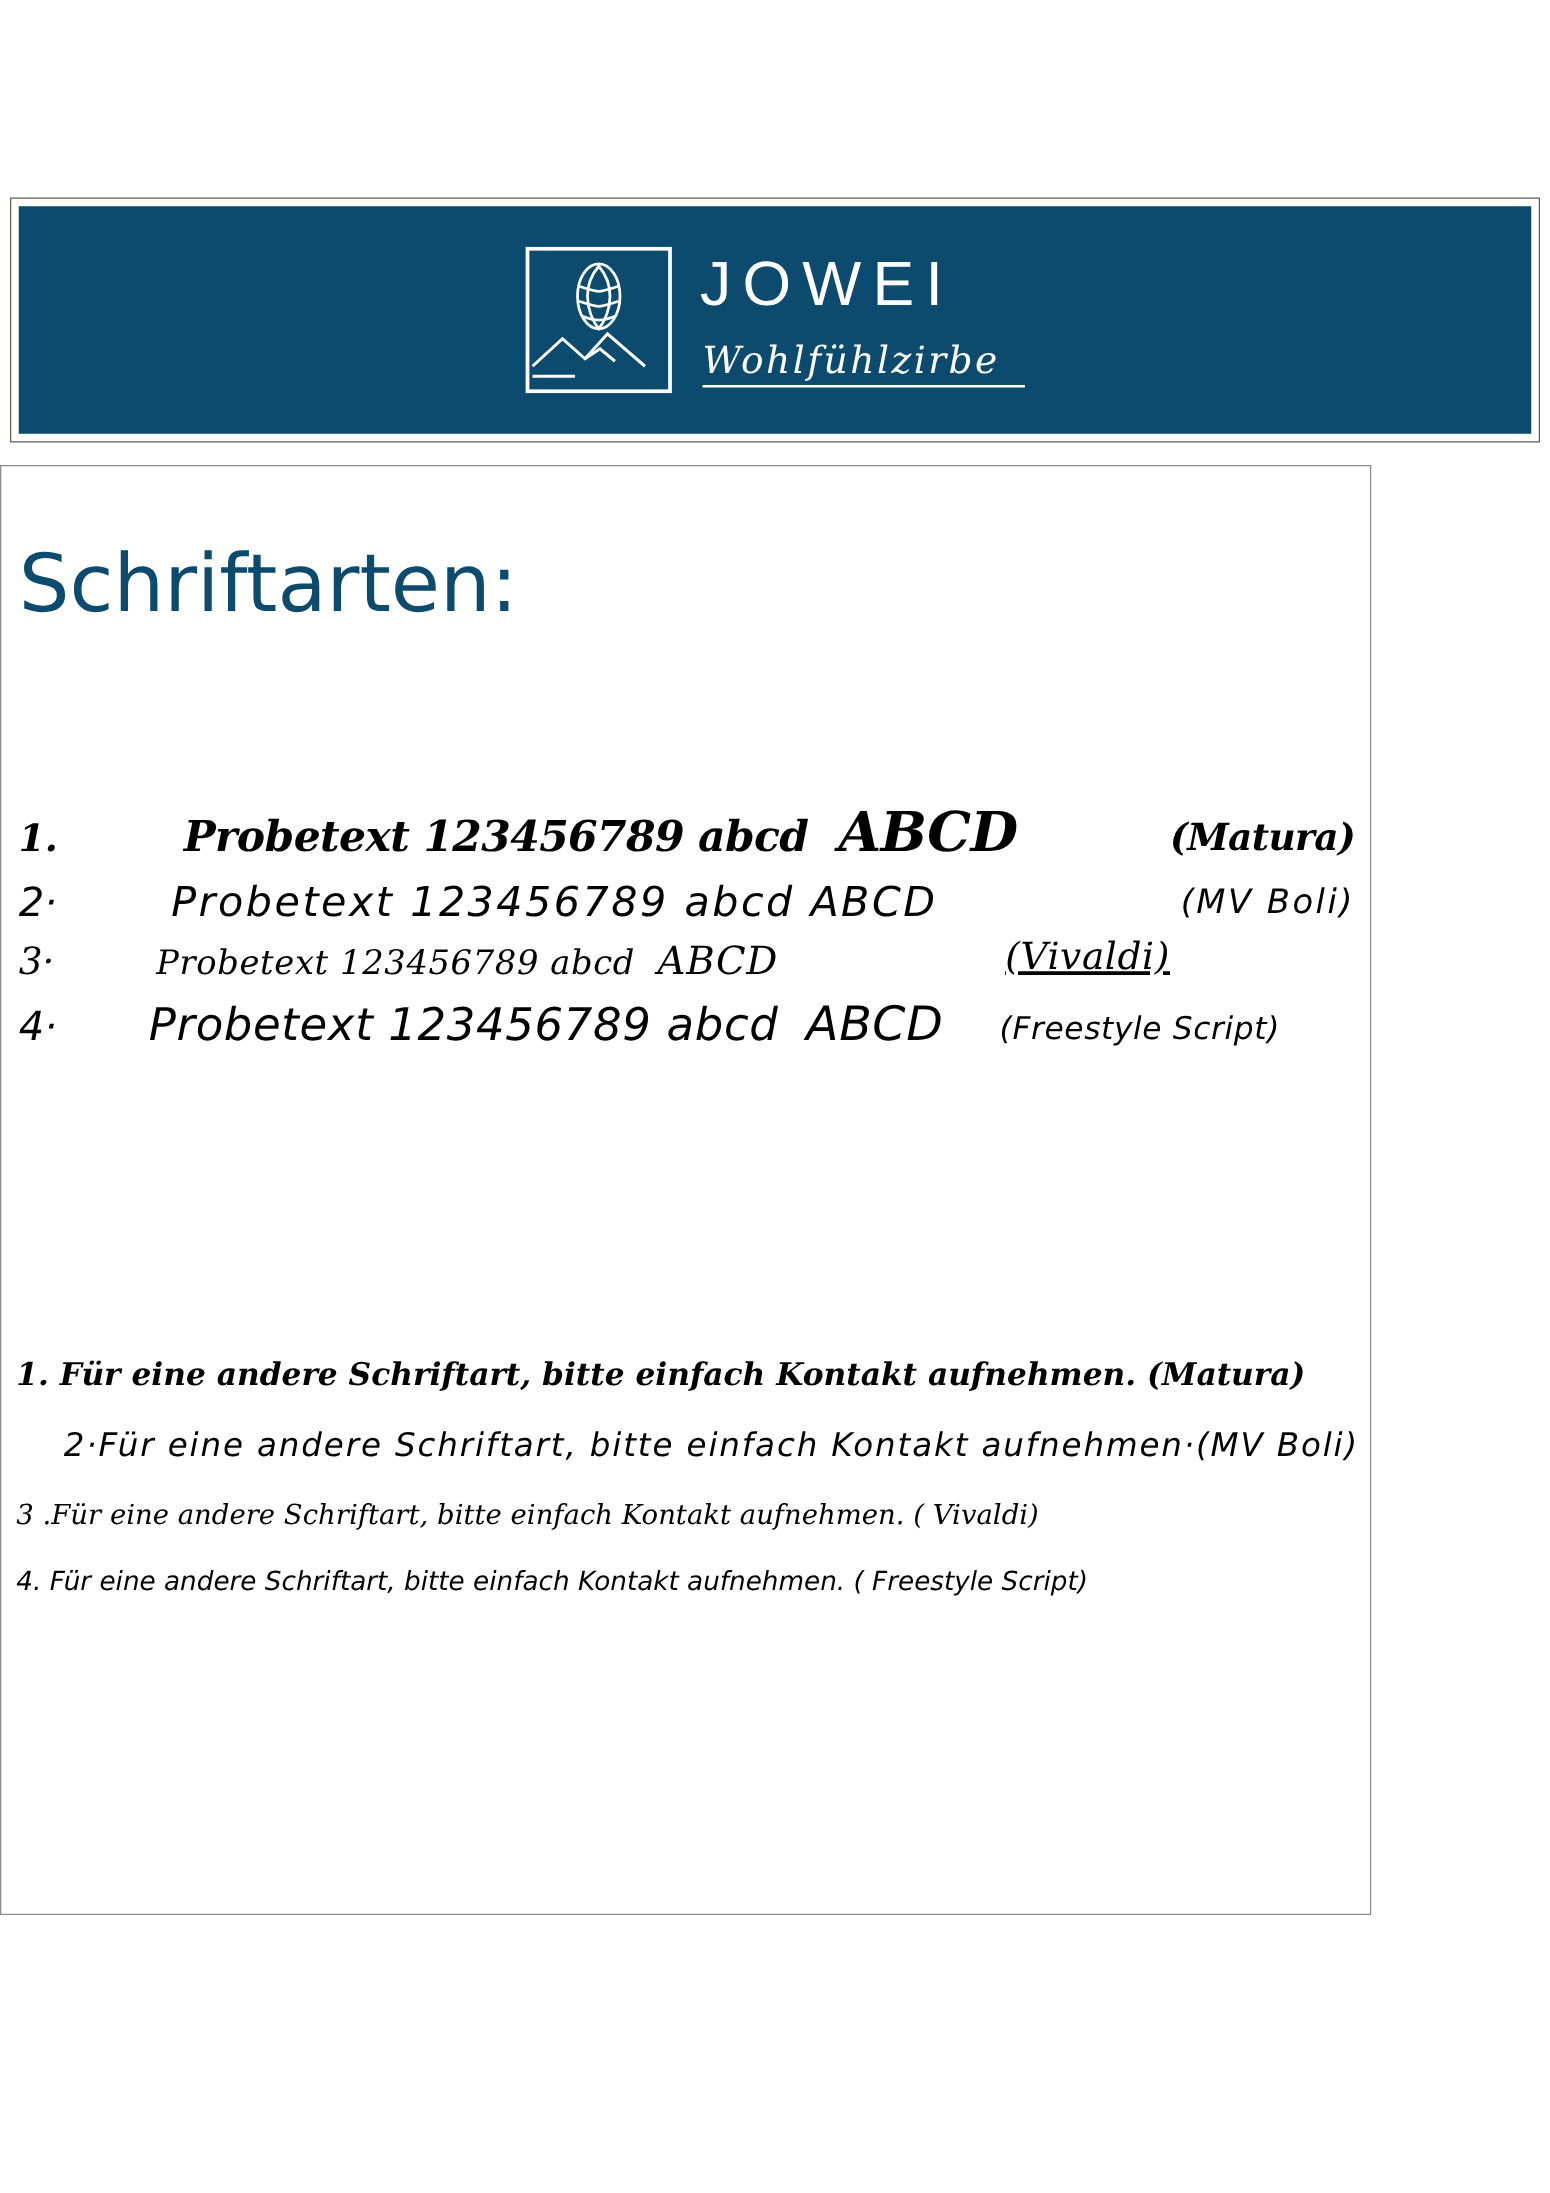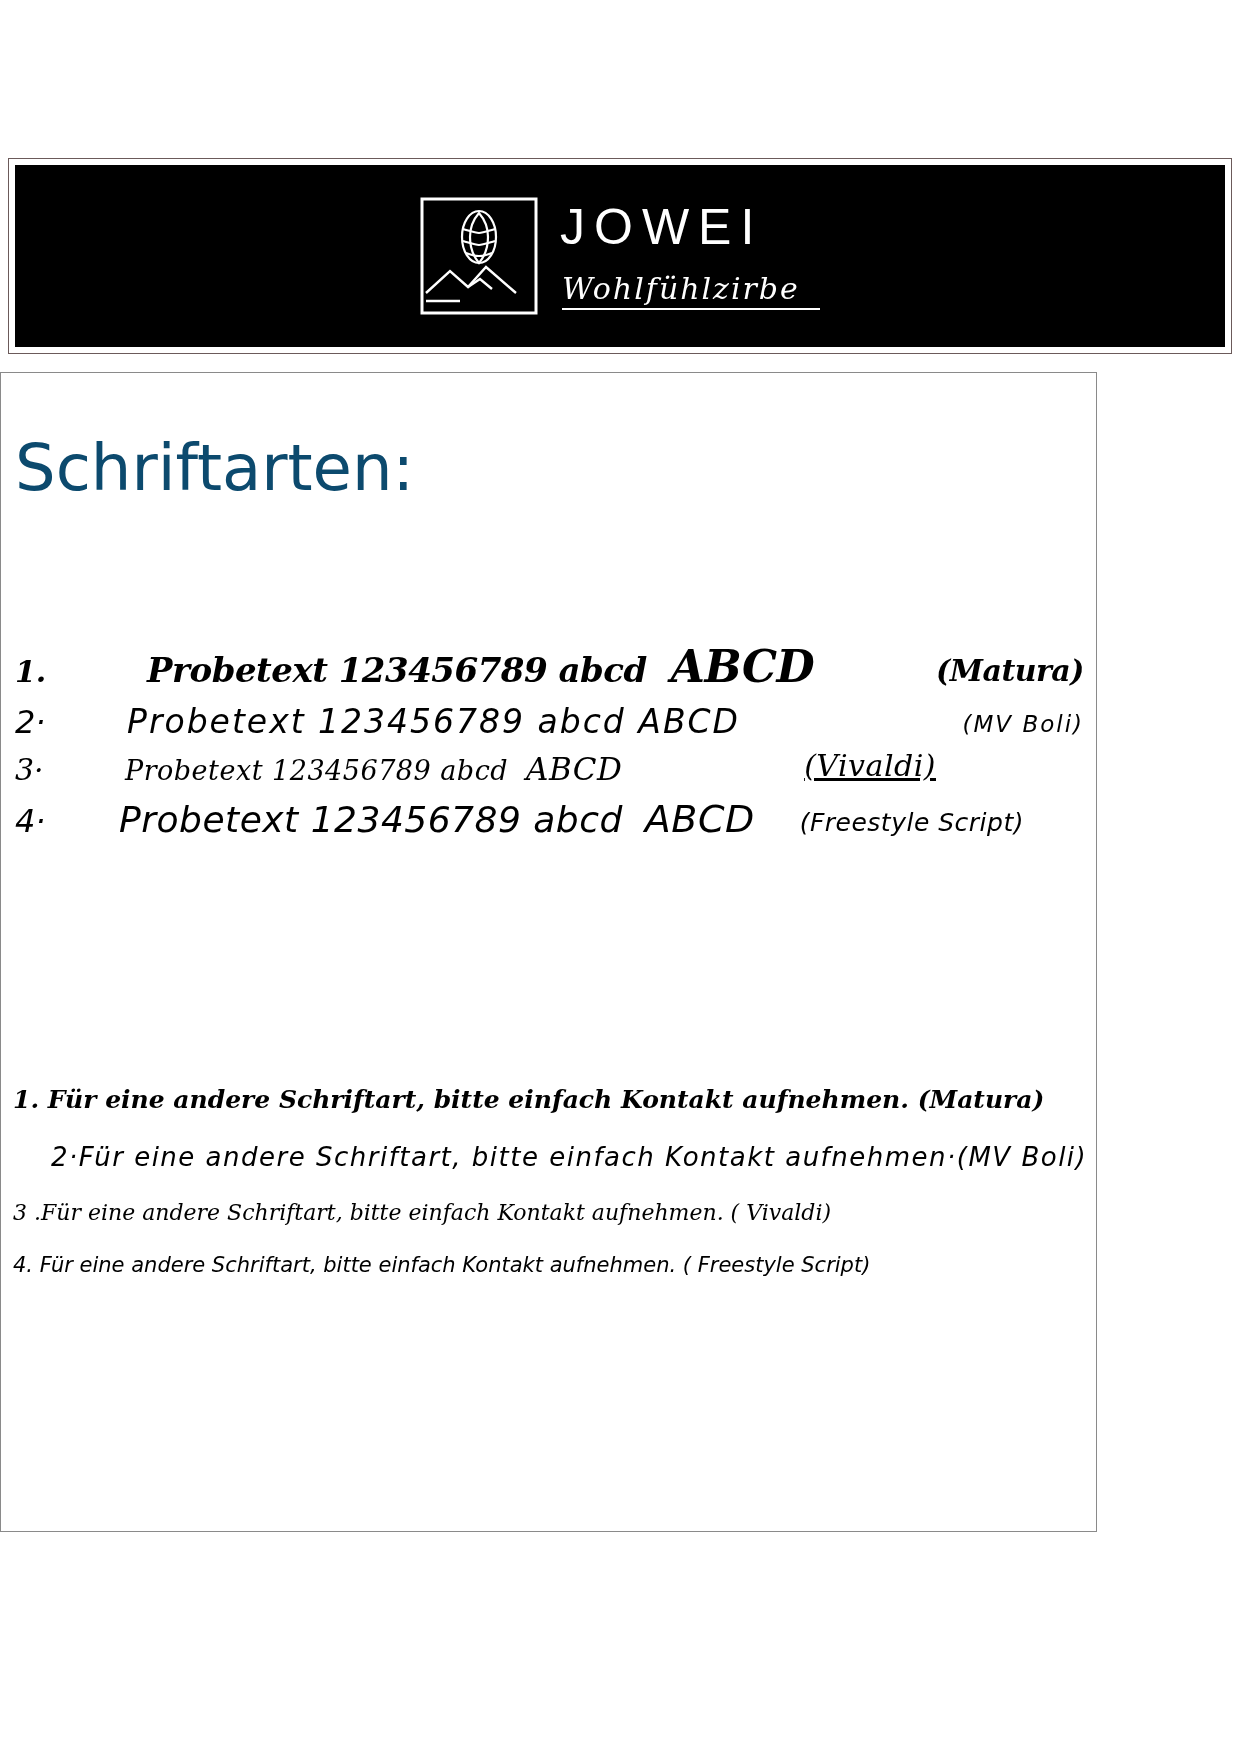--- a/index.html
+++ b/index.html
@@ -24,21 +24,21 @@
     width: 1224px;
     height: 196px;
     border: 1px solid #6b5a5a;
     box-sizing: border-box;
     background: #ffffff;
     padding: 6px;
   }
   .header-band {
     width: 100%;
     height: 100%;
-    background: #000000;
+    background: #0c4a6e;
     box-sizing: border-box;
     display: flex;
     align-items: center;
     justify-content: center;
   }
   .logo-wrap {
     display: flex;
     align-items: center;
     gap: 22px;
   }
@@ -153,23 +153,23 @@
     font-weight: 500;
     letter-spacing: 0.5px;
   }
 
   .row1 .sample-num { font-size: 30px; font-weight: bold; font-family:"DejaVu Serif",serif; font-style: italic;}
   .row1 .sample-body { font-size: 34px; margin-left: 28px; }
   .row1 .sample-abcd { font-size: 44px; margin-left: 24px; }
   .row1 .sample-note { font-size: 30px; }
 
   .row2 .sample-num { font-size: 32px; font-family:"DejaVu Sans",sans-serif; font-style: italic;}
-  .row2 .sample-body { font-size: 33px; margin-left: 8px; }
+  .row2 .sample-body { font-size: 33px; margin-left: 18px; }
   .row2 .sample-abcd { font-size: 33px; margin-left: 16px; }
-  .row2 .sample-note { font-size: 23px; }
+  .row2 .sample-note { font-size: 27px; }
 
   .row3 .sample-num { font-size: 30px; font-family:"DejaVu Serif",serif; font-style: italic;}
   .row3 .sample-body { font-size: 27px; margin-left: 6px; }
   .row3 .sample-abcd { font-size: 31px; margin-left: 18px; }
   .row3 .sample-note { font-size: 30px; right: 160px; text-decoration: underline; }
 
   .row4 .sample-num { font-size: 32px; font-family:"DejaVu Sans",sans-serif; font-style: italic;}
   .row4 .sample-body { font-size: 36px; margin-left: 0px; }
   .row4 .sample-abcd { font-size: 38px; margin-left: 22px; }
   .row4 .sample-note { font-size: 25px; right: 72px; }

